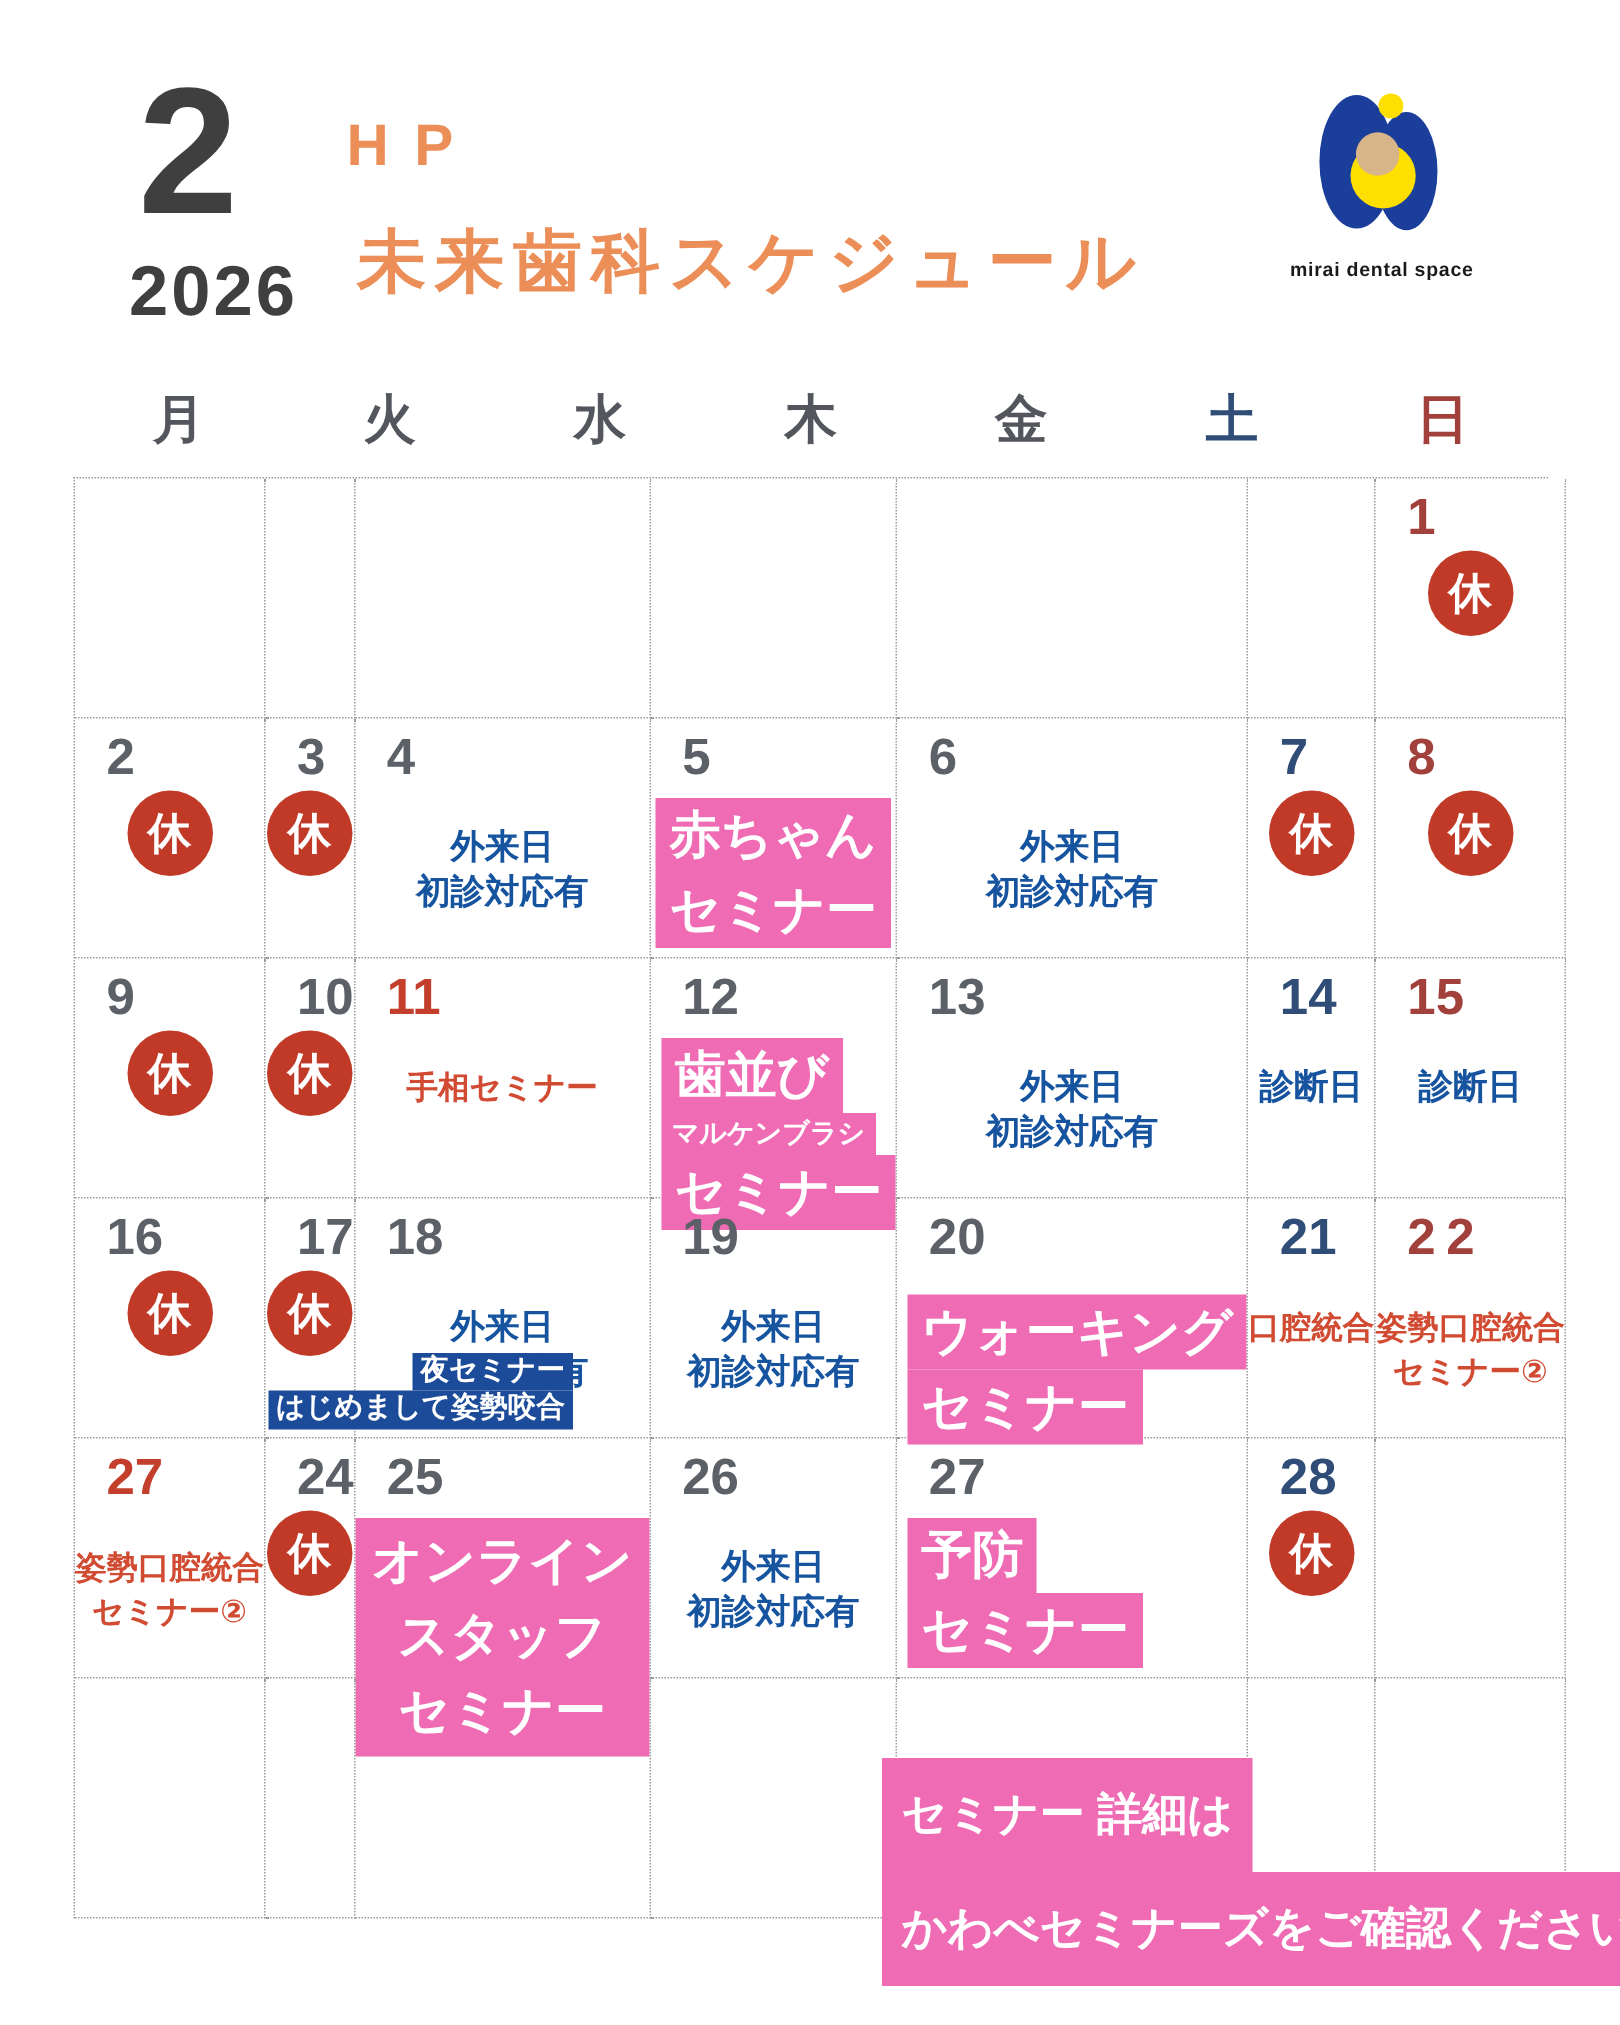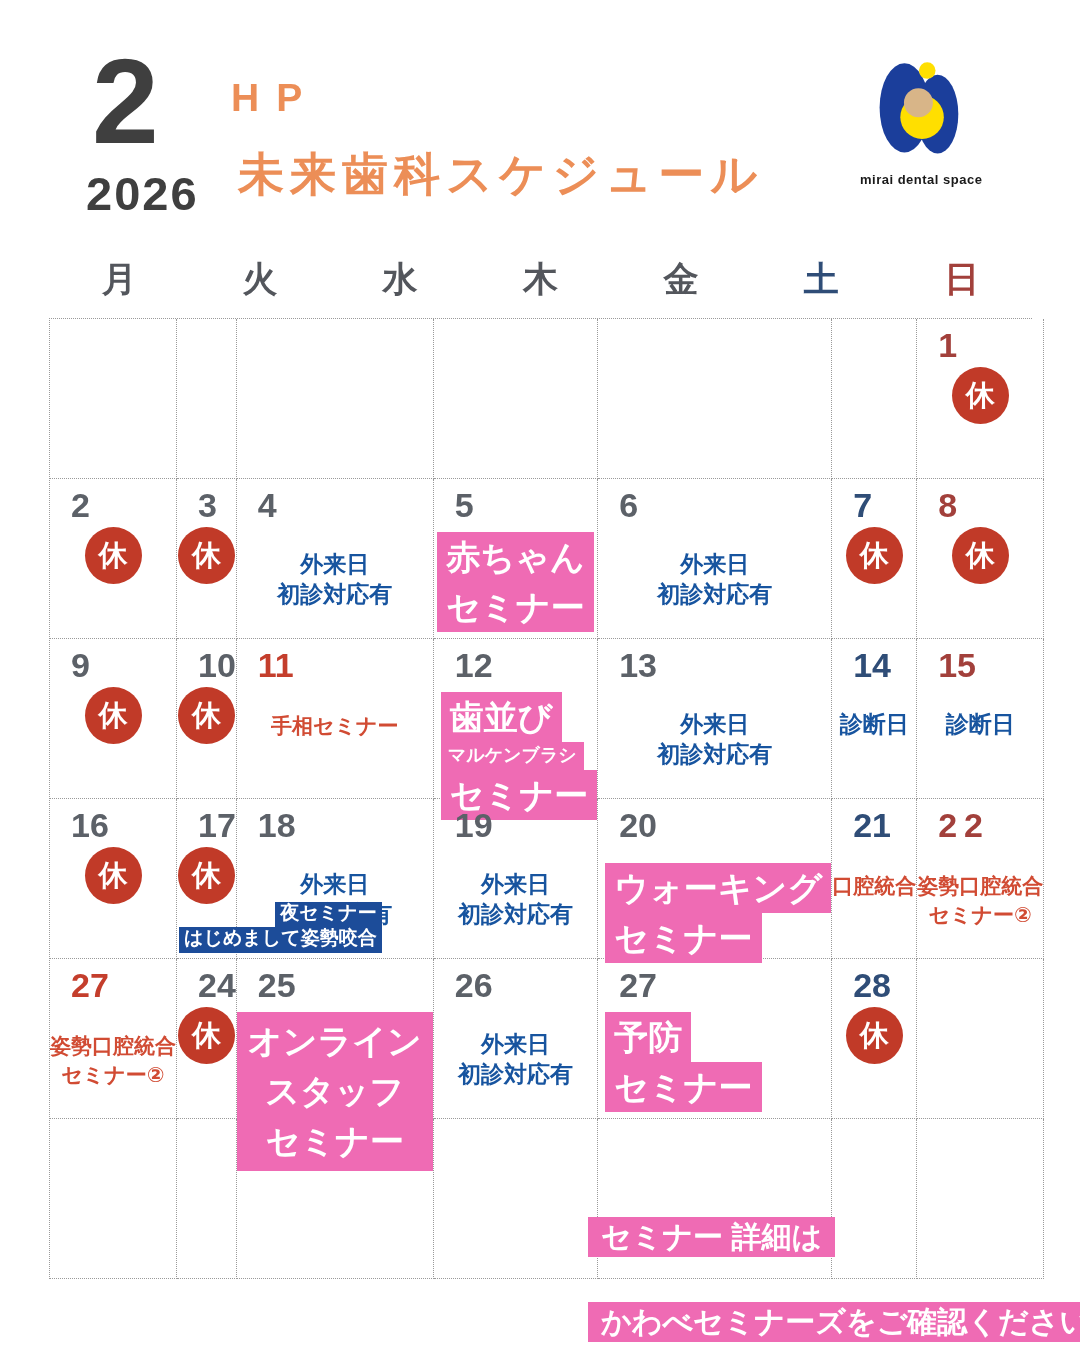--- a/index.html
+++ b/index.html
@@ -110,21 +110,21 @@
     padding:1px 5px; white-space:nowrap;
   }
   
   .footer-note {
     position:absolute; left:588px; top:1172px; z-index:3;
     display:flex; flex-direction:column; align-items:flex-start;
   }
   .footer-note .line {
     background:var(--pink); color:#ffffff;
     font-size:30px; font-weight:700; line-height:1.2;
-    padding:2px 13px; white-space:nowrap;margin-top:45px;
+    padding:20px 13px; white-space:nowrap;
   }
 </style>
 </head>
 <body>
 
 <div class="month-big">2</div>
 <div class="year">2026</div>
 <div class="hp">HP</div>
 <div class="main-title">未来歯科スケジュール</div>
 

